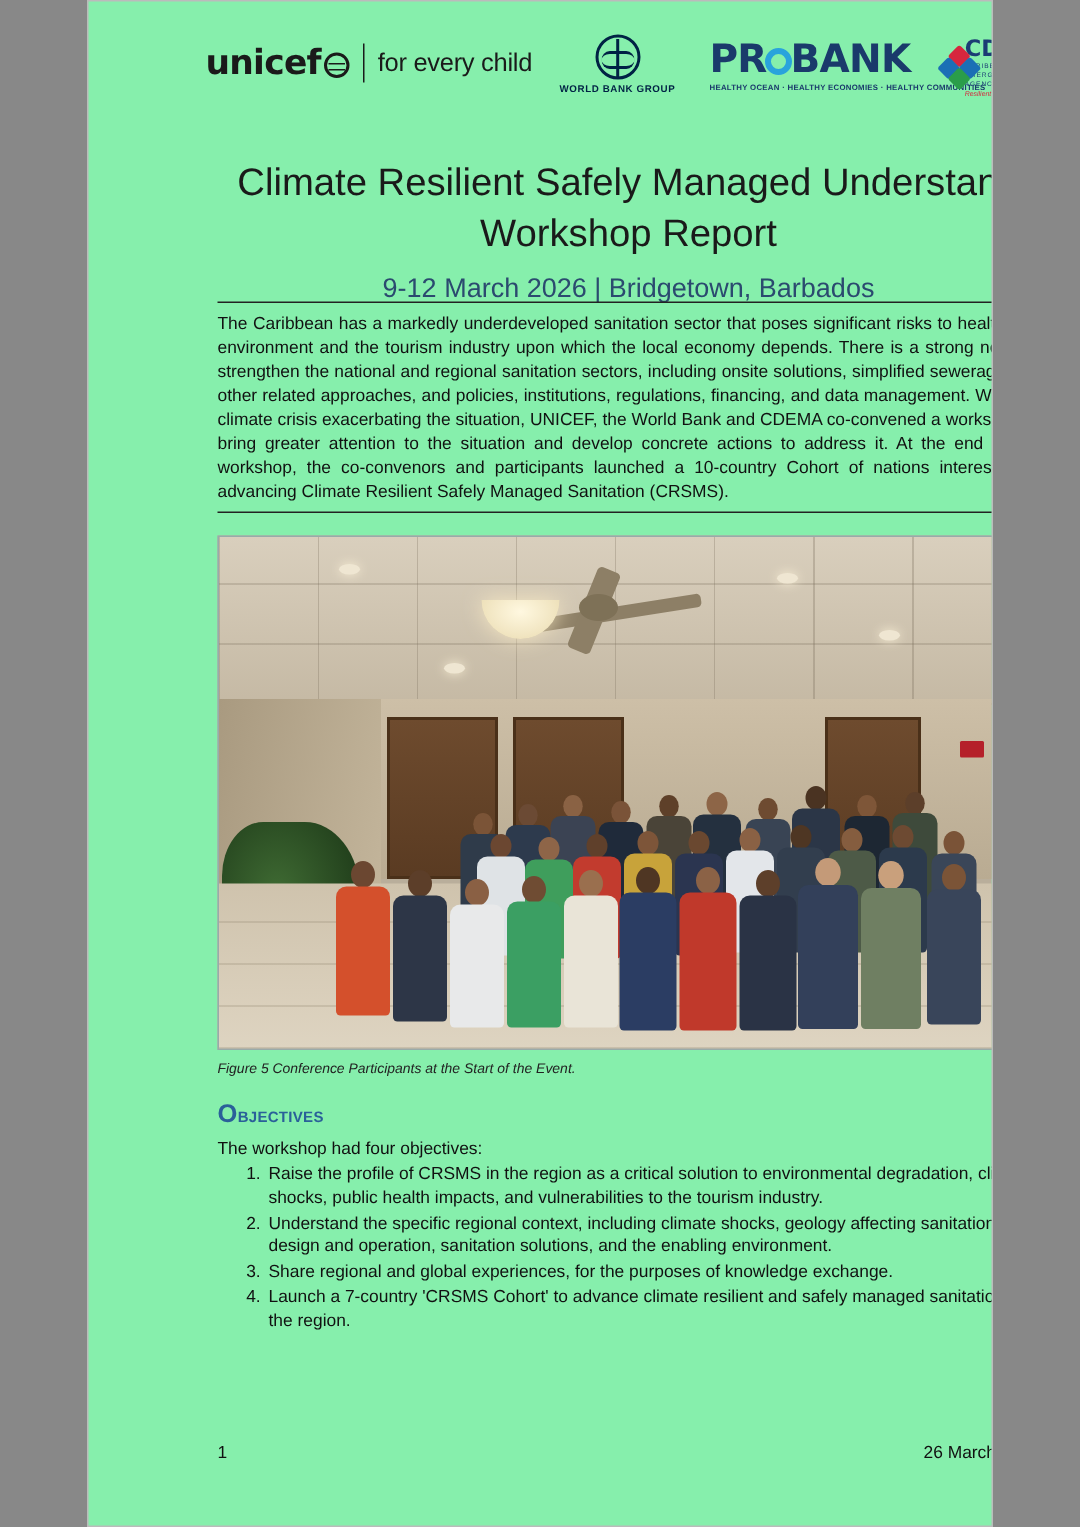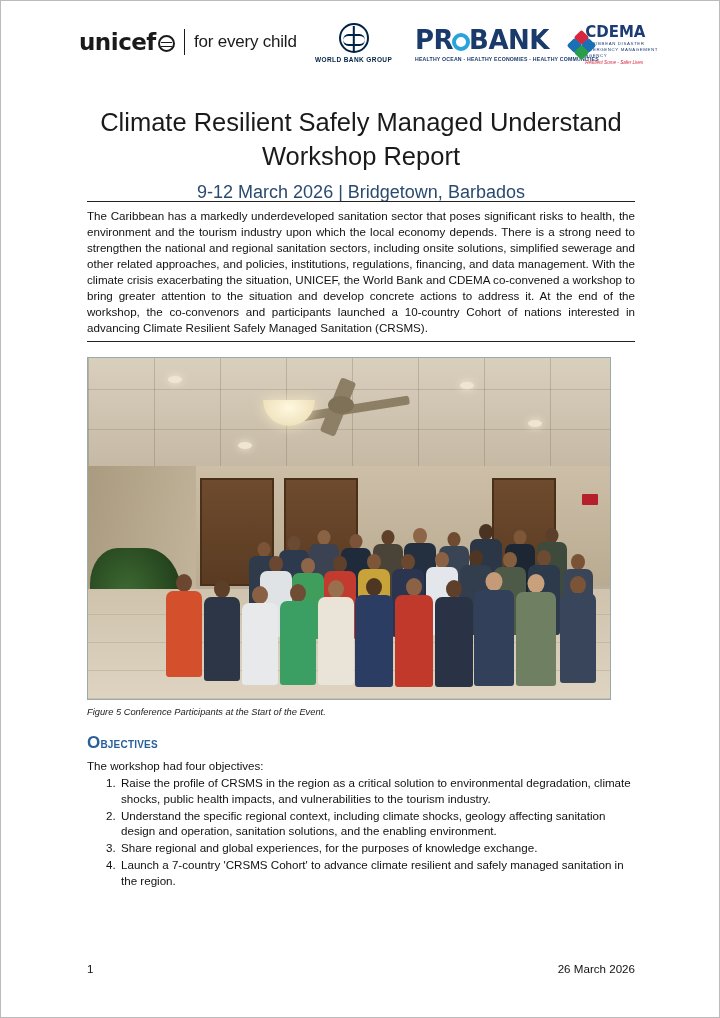--- a/index.html
+++ b/index.html
@@ -4,23 +4,23 @@
 <style>
   * { box-sizing: border-box; }
   html, body {
     margin: 0;
     padding: 0;
     background: #888;
     font-family: "Liberation Sans", sans-serif;
   }
   .page {
     position: relative;
-    width: 720px;
+    width: 604px;
     height: 1018px;
-    background: #ffffff;
+    background: #86efac;
     overflow: hidden;
     margin: 0 auto;
     border: 1px solid #bbb;
   }
   .content {
     position: absolute;
     left: 86px;
     top: 0;
     width: 548px;
     height: 100%;

